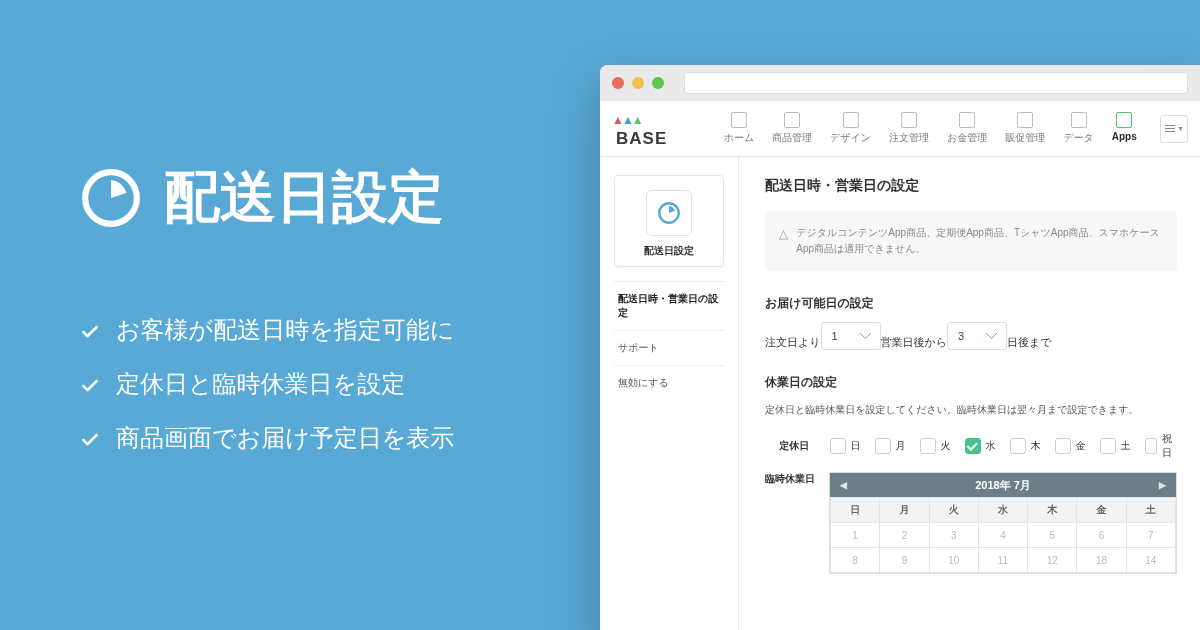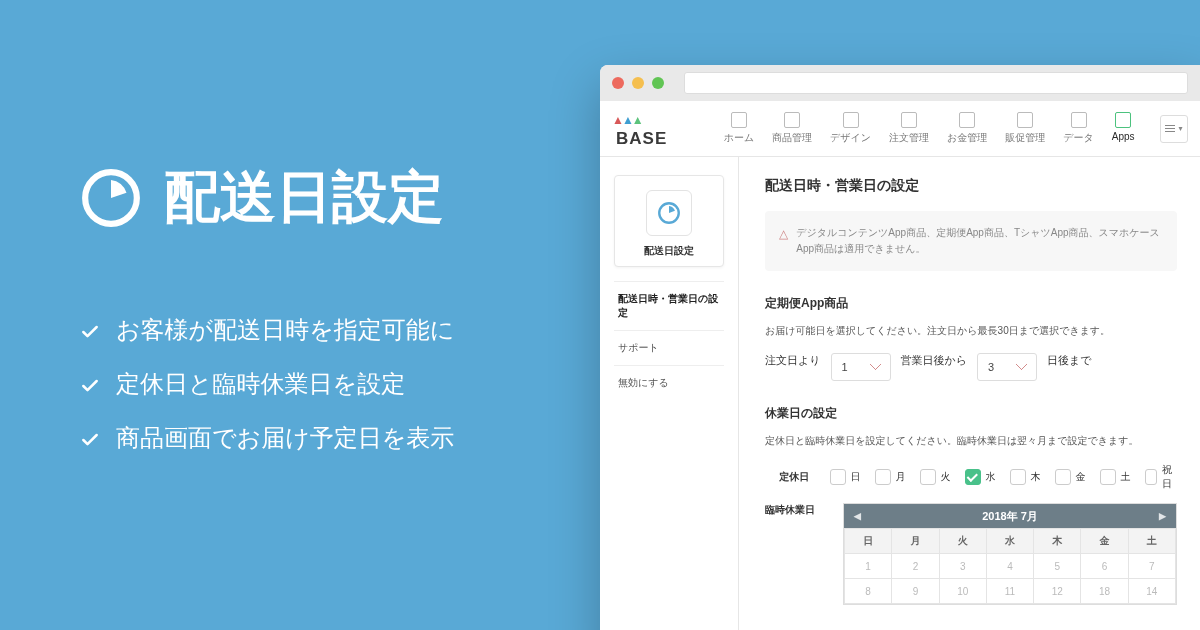--- a/index.html
+++ b/index.html
@@ -77,21 +77,21 @@
     align-items:center;
     padding:0 12px;
     font-size:10px;
     color:#777;
   }
   .logo { font-weight:700; font-size:17px; letter-spacing:1px; margin-right:8px; }
   .logo .p1{color:#d85858;} .logo .p2{color:#3f9ed1;} .logo .p3{color:#5cc37c;}
   .logo span{position:relative;top:0px;margin-right:-2px;font-size:12px}
   .navitems { display:flex; gap:18px; margin-left:14px; }
   .navitem { display:flex; flex-direction:column; align-items:center; gap:3px; cursor:pointer; }
-  .navitem.active{ color:#2a2a2a; font-weight:400; }
+  .navitem.active{ color:#2a2a2a; font-weight:700; }
   .nico{ width:16px;height:16px;border:1px solid #bbb; border-radius:2px; background:#fff; position:relative;}
   .navitem.active .nico{ border-color:#4CC27E; }
   .nav .spacer{flex:1}
   .hamb { width:28px;height:28px;border:1px solid #ddd;border-radius:3px;
           display:flex;align-items:center;justify-content:center; gap:3px; flex-direction:row;}
   .hamb .burger{display:flex;flex-direction:column;gap:2px}
   .hamb .burger span{display:block;width:10px;height:1px;background:#888}
   .hamb .caret{font-size:8px;color:#888}
   
   .body { display:flex; min-height:500px; }
@@ -129,21 +129,21 @@
     color:#333;
   }
   .panel h2{ font-size:14px; font-weight:700; margin-bottom:16px;}
   .panel h3{ font-size:12px; font-weight:700; margin:24px 0 10px;}
   .alertbox{
     background:#f7f7f7;border-radius:4px;padding:14px 14px;
     display:flex;gap:8px;font-size:10px;color:#888;line-height:1.6;
   }
   .alertbox .warn{color:#d08c8c;font-size:12px;flex:0 0 auto;}
   .panel p.desc{ font-size:10px; color:#555; line-height:1.7; margin-bottom:14px;}
-  .daysrow{ display:flex; align-items:flex-start; gap:10px; font-size:11px; }
+  .daysrow{ display:flex; align-items:flex-end; font-size:11px; }
   .daysrow select{
     -webkit-appearance:none; appearance:none;
     width:60px;height:28px;border:1px solid #ddd;border-radius:3px;
     padding:0 22px 0 10px;background:#fff;font-size:11px;color:#444;
     background-image:
       linear-gradient(45deg,transparent 47%,#d38c8c 47% 55%,transparent 55%),
       linear-gradient(-45deg,transparent 47%,#d38c8c 47% 55%,transparent 55%);
     background-size:6px 6px,6px 6px;
     background-position:right 14px center,right 9px center;
     background-repeat:no-repeat;
@@ -155,21 +155,21 @@
   .hchk .box{
     width:16px;height:16px;border:1px solid #ccc;border-radius:3px;background:#fff;
     display:flex;align-items:center;justify-content:center;
   }
   .hchk .box.on{ background:#49c18a;border-color:#49c18a; }
   .hchk .box.on:after{
     content:"";width:8px;height:4px;border-left:2px solid #fff;border-bottom:2px solid #fff;
     transform:rotate(-45deg) translateY(-1px);
   }
   
-  .calwrap{ margin-top:12px; display:flex; gap:18px;}
+  .calwrap{ margin-top:12px; display:flex; gap:4px;}
   .calwrap .lbl{ width:60px; font-weight:700; font-size:10px;}
   .cal{ flex:1; border:1px solid #ddd; }
   .cal .calhead{
     background:#6d7e88;color:#fff;height:24px;
     display:flex;align-items:center;justify-content:center;
     position:relative;font-size:11px;font-weight:600;
   }
   .cal .calhead .nav-l,.cal .calhead .nav-r{
     position:absolute;top:50%;transform:translateY(-50%);
     font-size:9px;opacity:.8;cursor:pointer;
@@ -302,22 +302,21 @@
     </aside>
 
     <main class="panel">
       <h2>配送日時・営業日の設定</h2>
 
       <div class="alertbox">
         <span class="warn">△</span>
         <span>デジタルコンテンツApp商品、定期便App商品、TシャツApp商品、スマホケースApp商品は適用できません。</span>
       </div>
 
-      <h3>定期便App商品</h3>
-      <p class="desc">お届け可能日を選択してください。注文日から最長30日まで選択できます。</p>
+      <h3>お届け可能日の設定</h3>
       <div class="daysrow">
         <span>注文日より</span>
         <select>
           <option>1</option>
         </select>
         <span>営業日後から</span>
         <select>
           <option>3</option>
         </select>
         <span>日後まで</span>

